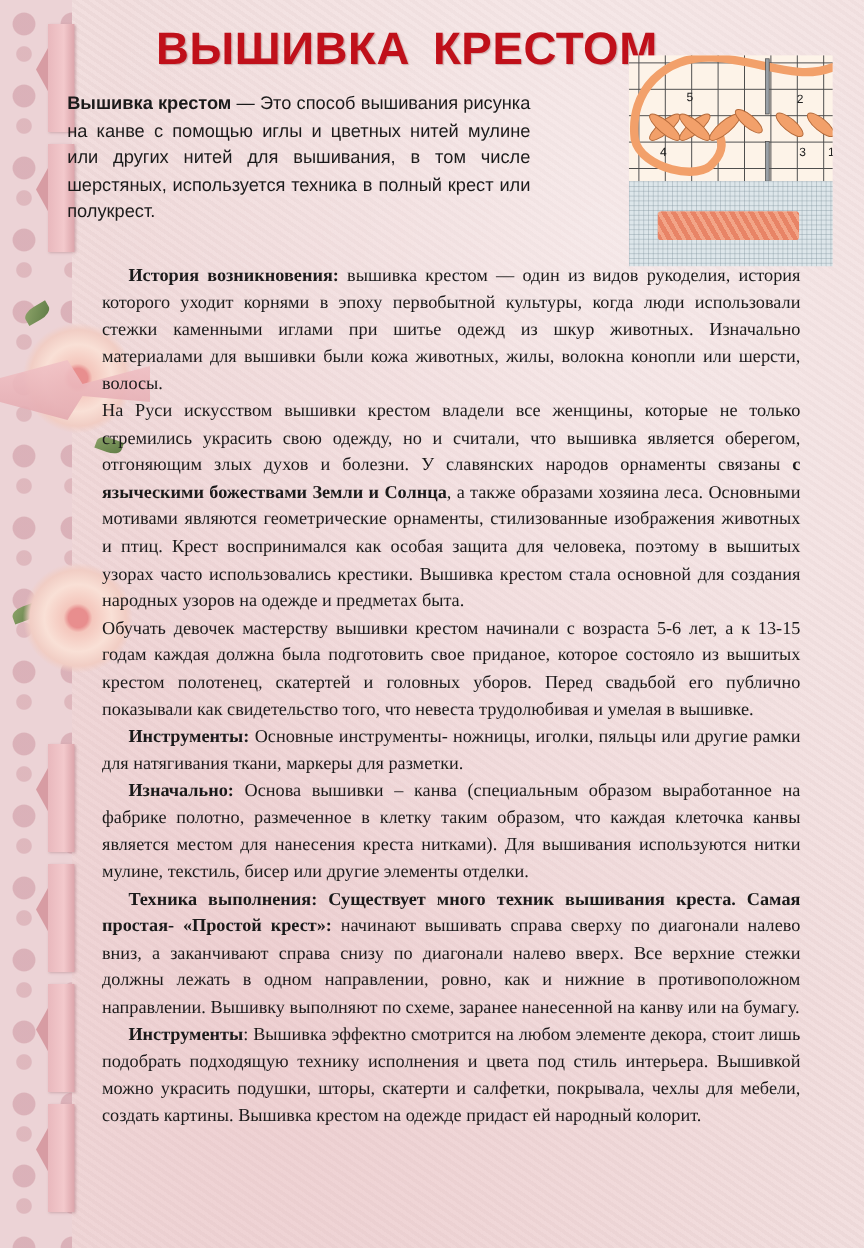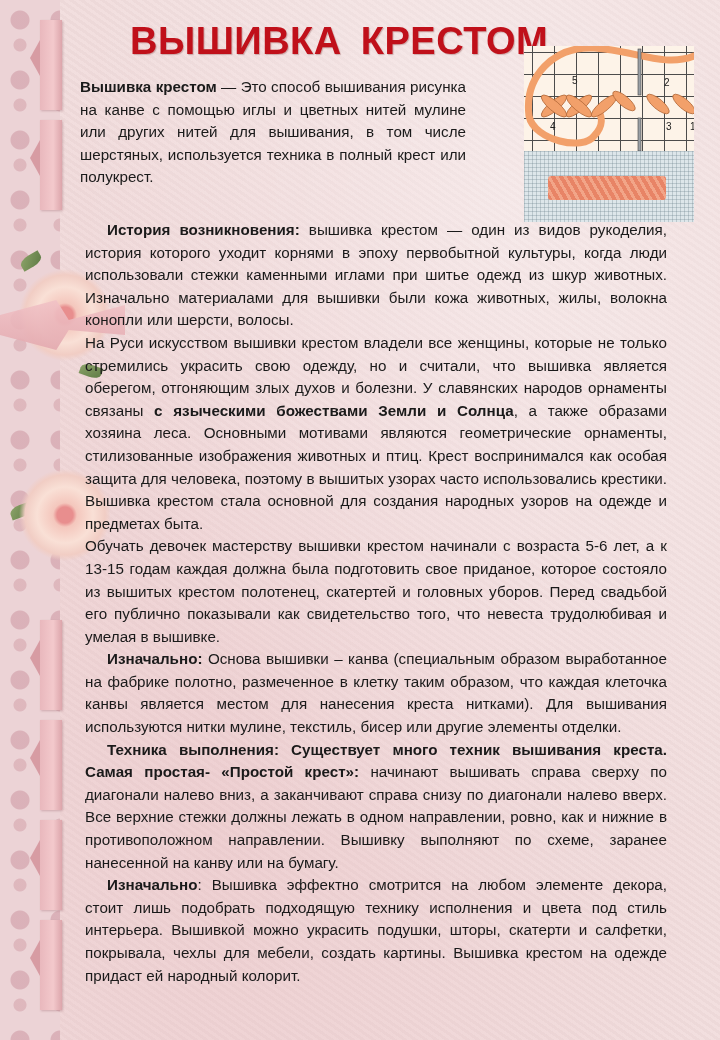--- a/index.html
+++ b/index.html
@@ -51,21 +51,21 @@
 
   .title {
     position: absolute; left: 130px; top: 20px;
     font-family: "Liberation Sans", "DejaVu Sans", sans-serif;
     font-weight: bold; font-size: 38px; letter-spacing: 0.5px;
     color: #c0101a; word-spacing: 8px;
     text-shadow: 1px 1px 1px rgba(90,0,0,0.25);
   }
 
   .intro {
-    position: absolute; left: 80px; top: 76px; width: 386px;
+    position: absolute; left: 56px; top: 76px; width: 386px;
     font-size: 15.2px; line-height: 22.6px; text-align: justify;
   }
   .intro b { font-weight: bold; }
 
   .illustration {
     position: absolute; left: 524px; top: 46px; width: 170px; height: 176px;
     overflow: hidden;
   }
   .diagram {
     position: absolute; left: 0; top: 0; width: 170px; height: 105px;
@@ -86,21 +86,21 @@
     background:
       repeating-linear-gradient(60deg, #e88466 0 4px, #f2a588 4px 7px),
       #ee9a7c;
     border-radius: 3px;
   }
 
   .body-text {
     position: absolute; left: 85px; top: 219px; width: 582px;
     font-size: 15.2px; line-height: 22.6px; text-align: justify;
   }
-  .body-text p { margin: 0; }
+  .body-text p { margin: 0; font-family: Liberation Serif, serif; }
   .body-text .indent { text-indent: 22px; }
   .body-text b { font-weight: bold; }
 </style>
 </head>
 <body>
 
 <div class="left-strip"></div>
 <div class="ribbon" style="top:20px"></div>
 <div class="ribbon" style="top:120px"></div>
 <div class="ribbon" style="top:620px"></div>
@@ -157,21 +157,24 @@
   <p class="indent">
     <b>История возникновения:</b><span>  вышивка крестом — один из видов рукоделия, история которого уходит корнями в эпоху первобытной культуры, когда люди использовали стежки каменными иглами при шитье одежд из шкур животных. Изначально материалами для вышивки были кожа животных, жилы, волокна конопли или шерсти, волосы.</span>
   </p>
   <p>
     <span>На Руси искусством вышивки крестом владели все женщины, которые  не только стремились украсить свою одежду, но и считали, что вышивка является оберегом, отгоняющим злых духов и болезни. У славянских народов орнаменты связаны </span><b>с языческими божествами Земли и Солнца</b><span>, а также образами хозяина леса. Основными мотивами являются геометрические орнаменты, стилизованные изображения животных и птиц. Крест воспринимался как особая защита для человека, поэтому в вышитых узорах часто использовались крестики. Вышивка крестом стала основной для создания народных узоров на одежде и предметах быта.</span>
   </p>
   <p>
     <span>Обучать девочек мастерству вышивки крестом начинали с возраста 5-6 лет, а к 13-15 годам каждая должна была подготовить свое приданое, которое состояло из вышитых крестом полотенец, скатертей и головных уборов. Перед свадьбой его публично показывали как свидетельство того, что невеста трудолюбивая и умелая в вышивке.</span>
   </p>
   <p class="indent">
+    <b>Инструменты:</b><span> Основные инструменты- ножницы, иголки, пяльцы или другие рамки для натягивания ткани, маркеры для разметки.</span>
+  </p>
+  <p class="indent">
     <b>Изначально:</b><span> Основа вышивки – канва (специальным образом выработанное на фабрике полотно, размеченное в клетку таким образом, что каждая клеточка канвы является местом для нанесения креста нитками). Для вышивания используются нитки мулине,  текстиль, бисер или другие элементы отделки.</span>
   </p>
   <p class="indent">
     <b>Техника выполнения: Существует много техник вышивания креста. Самая простая- «Простой крест»:</b><span> начинают вышивать справа сверху по диагонали налево вниз, а заканчивают справа снизу по диагонали налево вверх. Все верхние стежки должны лежать в одном направлении, ровно, как и нижние в противоположном направлении. Вышивку выполняют по схеме, заранее нанесенной на канву или на бумагу.</span>
   </p>
   <p class="indent">
-    <b>Изначально</b><span>: Вышивка эффектно смотрится на любом элементе декора, стоит лишь подобрать подходящую технику исполнения и цвета под стиль интерьера. Вышивкой можно украсить подушки, шторы, скатерти и салфетки, покрывала, чехлы для мебели, создать картины. Вышивка крестом  на одежде придаст ей народный колорит.</span>
+    <b>Инструменты</b><span>: Вышивка эффектно смотрится на любом элементе декора, стоит лишь подобрать подходящую технику исполнения и цвета под стиль интерьера. Вышивкой можно украсить подушки, шторы, скатерти и салфетки, покрывала, чехлы для мебели, создать картины. Вышивка крестом  на одежде придаст ей народный колорит.</span>
   </p>
 </div>
 
 </body></html>

